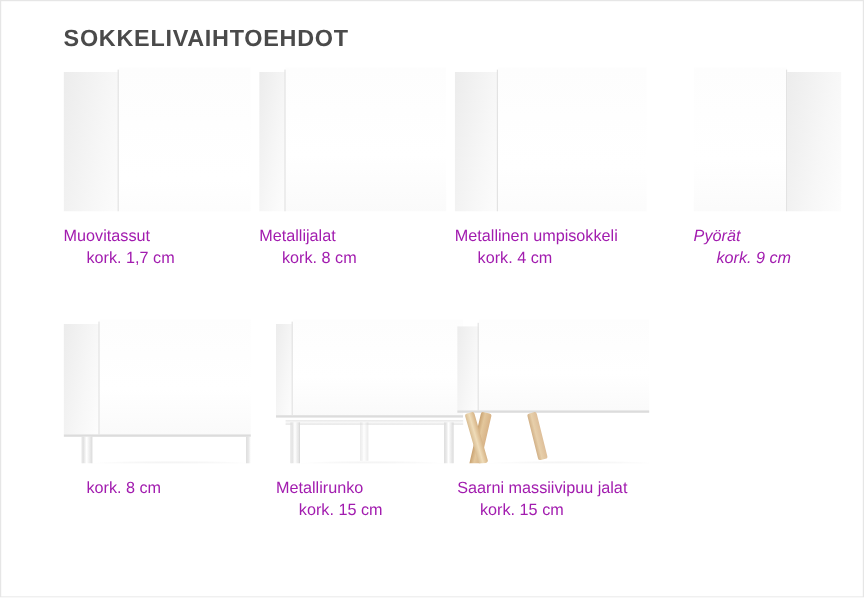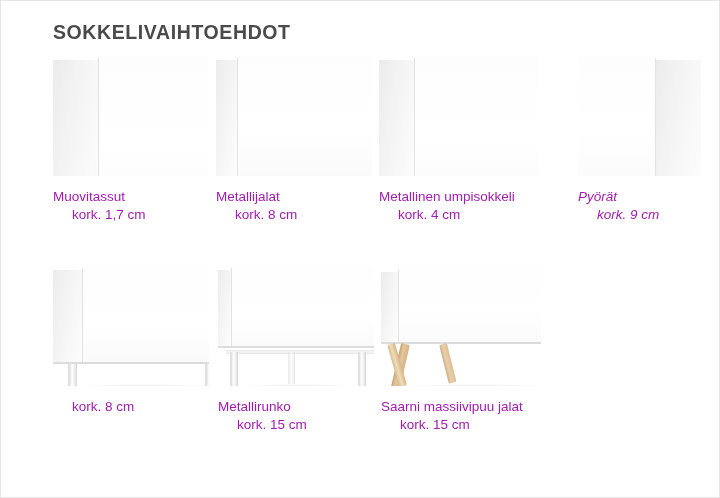--- a/index.html
+++ b/index.html
@@ -186,21 +186,21 @@
         <div class="leg" style="left:15px; top:98px; width:7px; height:26px;"></div>
 
         <div class="leg" style="left:152px; top:98px; width:7px; height:26px;"></div>
 
       </div>
       <div class="caption">
         <span class="l2">kork. 8 cm</span>
       </div>
     </div>
 
-    <div class="cell" style="left:217px;">
+    <div class="cell" style="left:229px;">
       <div class="figure">
         <div class="floor-shadow" style="left:0px; top:118px; width:160px; height:14px;"></div>
         <div class="side" style="left:0px; top:4px; width:14px; height:76px;"></div>
         <div class="door" style="left:14px; top:0px; width:142px; height:80px;"></div>
         <div class="seam" style="left:13px; top:2px; width:1px; height:78px;"></div>
         <div class="shadow-line" style="left:0px; top:80px; width:156px; height:2px; background:#dcdcdc;"></div>
 
         <div class="frame-rail" style="left:8px; top:84px; width:150px; height:4px;"></div>
 
         <div class="leg" style="left:12px; top:86px; width:6px; height:38px;"></div>

